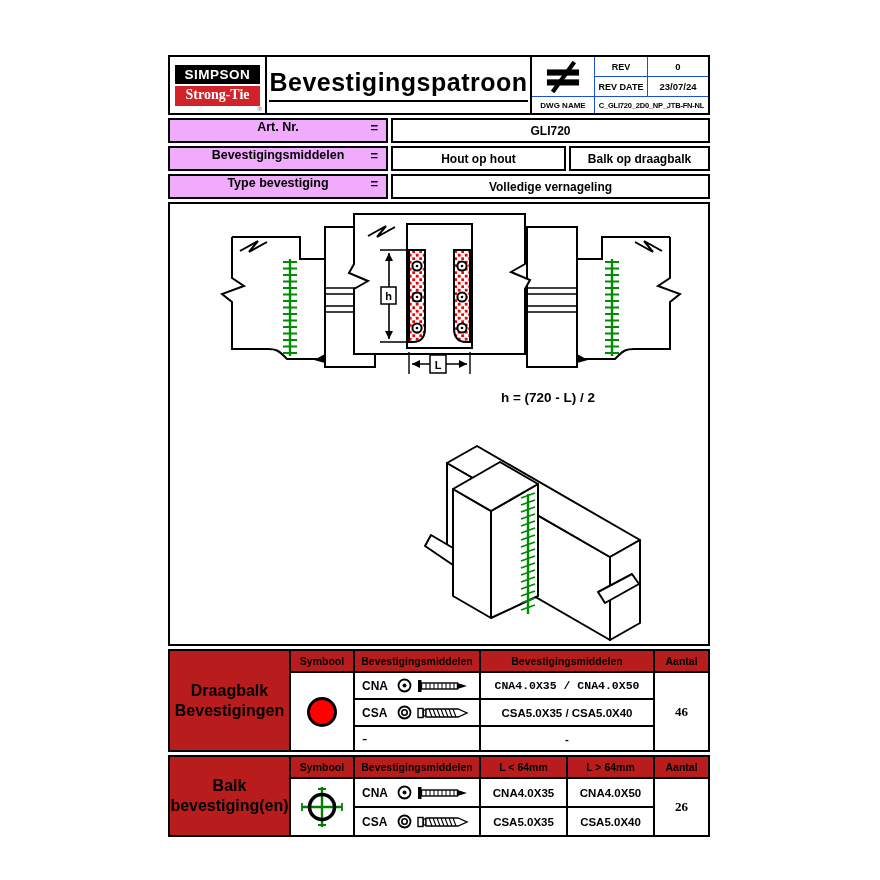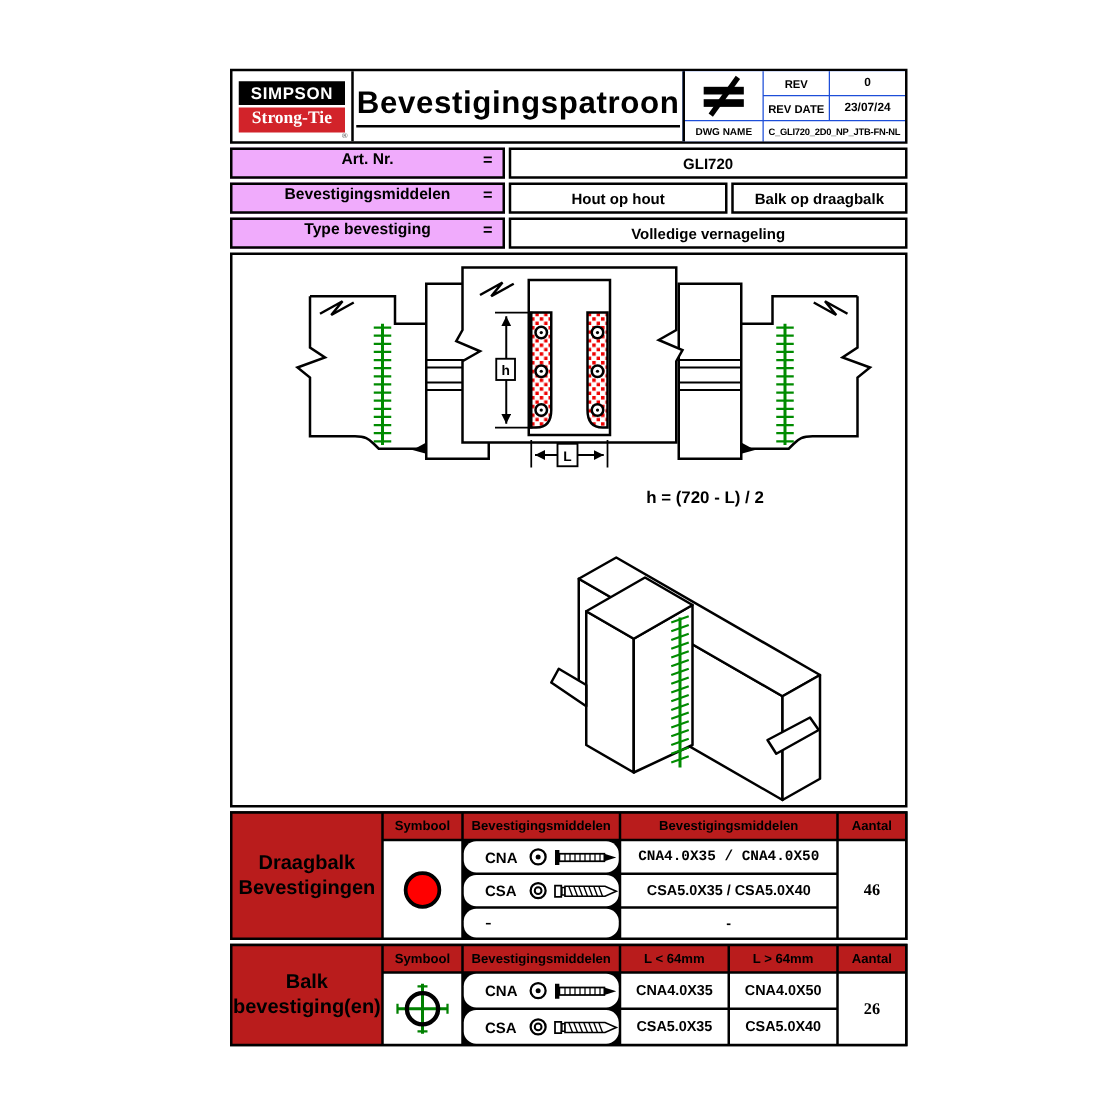--- a/index.html
+++ b/index.html
@@ -1,20 +1,20 @@
 <!DOCTYPE html>
 <html><head>
 <meta charset="utf-8">
 <style>
   * { margin:0; padding:0; box-sizing:border-box; }
   html,body { background:#fff; }
   body { width:880px; height:880px; position:relative;
          font-family:"Liberation Sans", sans-serif; color:#000; }
   .page { position:absolute; inset:0; background:#fff; }
-  .sheet { position:absolute; left:184px; top:55px; width:542px; }
+  .sheet { position:absolute; left:168px; top:55px; width:542px; }
 
   
   .titleblock { display:flex; height:60px; border:2px solid #000; background:#fff; }
   .logo-cell { width:97px; border-right:2px solid #000; padding:5px 5px;
                display:flex; flex-direction:column; justify-content:center; position:relative; }
   .logo-black { background:#000; color:#fff; font-weight:bold; font-size:13.5px;
                 text-align:center; padding:2px 0; letter-spacing:0.5px; }
   .logo-red { background:#d2232a; color:#fff; font-weight:bold; font-size:14px;
               font-family:"Liberation Serif", serif; text-align:center; padding:1px 0 3px; margin-top:2px; }
   .logo-reg { position:absolute; right:3px; bottom:1px; font-size:6px; color:#555; }
@@ -51,21 +51,21 @@
   
   .ftable { display:grid; background:#000; border:2px solid #000; gap:2px; width:542px; }
   .t1 { margin-top:3px; grid-template-columns:119px 62px 124px 1fr 53px;
         grid-template-rows:20px 25px 25px 23px; }
   .t2 { margin-top:3px; grid-template-columns:119px 62px 124px 1fr 1fr 53px;
         grid-template-rows:20px 27px 27px; }
   .cell { background:#fff; display:flex; align-items:center; justify-content:center; overflow:hidden; }
   .cell.gray { background:#b91c1c; }
   .cell.hdr { font-weight:bold; font-size:10.5px; white-space:nowrap; }
   .cell.lbl { flex-direction:column; font-weight:bold; font-size:16px; line-height:1.25; }
-  .cell.fast { justify-content:flex-start; padding-left:17px; gap:5px;border-radius:10px; }
+  .cell.fast { justify-content:flex-start; padding-left:7px; gap:5px; }
   .cell.fast .code { font-weight:bold; font-size:12px; width:30px; }
   .cell.spec { font-weight:bold; font-size:11.5px; white-space:nowrap; }
   .cell.num { font-weight:bold; font-size:13px; }
 </style>
 </head>
 <body>
 
 <div class="page">
 <div class="sheet">
 

